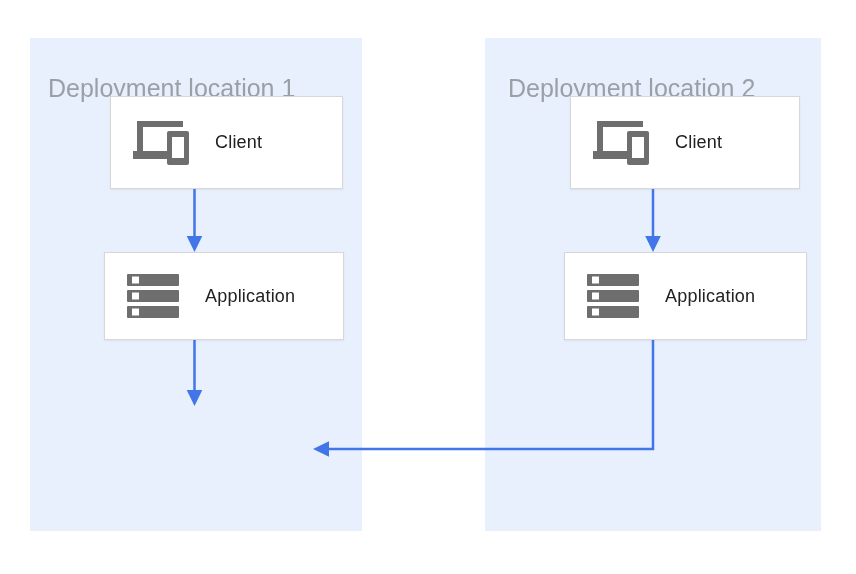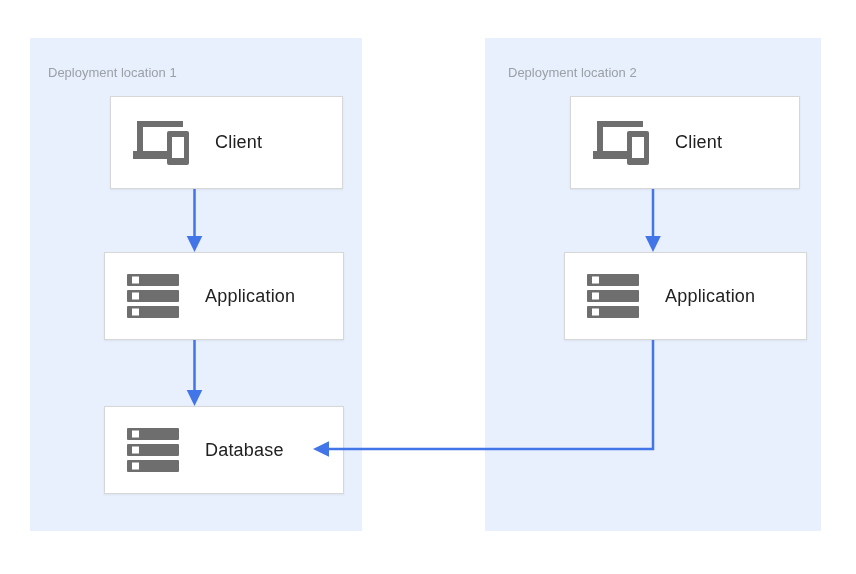--- a/index.html
+++ b/index.html
@@ -11,25 +11,26 @@
     overflow: hidden;
     font-family: "Liberation Sans", "DejaVu Sans", sans-serif;
   }
   .region {
     position: absolute;
     background: var(--region-bg, #e8f0fe);
   }
   .region-1 { left: 30px;  top: 38px; width: 332px; height: 493px; }
   .region-2 { left: 485px; top: 38px; width: 336px; height: 493px; }
   .region-title {
-    font-size: 13px;
+    font-size: 25px;
     line-height: 23px;
     color: var(--title-text, #9aa0a6);
     padding: 23px 0 0 18px;
     white-space: nowrap;
+    margin-top: 16px;
   }
   .region-2 .region-title { padding-left: 23px; }
   .node {
     position: absolute;
     box-sizing: border-box;
     background: #ffffff;
     border: 1px solid var(--node-border, #d7d7d7);
     box-shadow: 0 1px 2px rgba(0,0,0,0.06);
     display: flex;
     align-items: center;
@@ -90,35 +91,20 @@
       </g>
       <g fill="#ffffff">
         <rect x="5" y="2.5" width="7" height="7"></rect>
         <rect x="5" y="18.5" width="7" height="7"></rect>
         <rect x="5" y="34.5" width="7" height="7"></rect>
       </g>
     </svg>
     <span class="label">Application</span>
   </div>
 
-  <div class="node node-db1">
-    <svg class="icon" width="52" height="44" viewBox="0 0 52 44" aria-hidden="true">
-      <g fill="currentColor">
-        <rect x="0" y="0" width="52" height="12" rx="1"></rect>
-        <rect x="0" y="16" width="52" height="12" rx="1"></rect>
-        <rect x="0" y="32" width="52" height="12" rx="1"></rect>
-      </g>
-      <g fill="#ffffff">
-        <rect x="5" y="2.5" width="7" height="7"></rect>
-        <rect x="5" y="18.5" width="7" height="7"></rect>
-        <rect x="5" y="34.5" width="7" height="7"></rect>
-      </g>
-    </svg>
-    <span class="label">Database</span>
-  </div>
 
   <div class="node node-client2">
     <svg class="icon" width="56" height="44" viewBox="0 0 56 44" aria-hidden="true">
       <path fill="currentColor" d="M4 0 H50 V6 H10 V30 H34 V38 H0 V30 H4 Z"></path>
       <rect fill="currentColor" x="34" y="10" width="22" height="34" rx="2"></rect>
       <rect fill="#ffffff" x="39" y="16" width="12" height="21"></rect>
     </svg>
     <span class="label">Client</span>
   </div>
 

